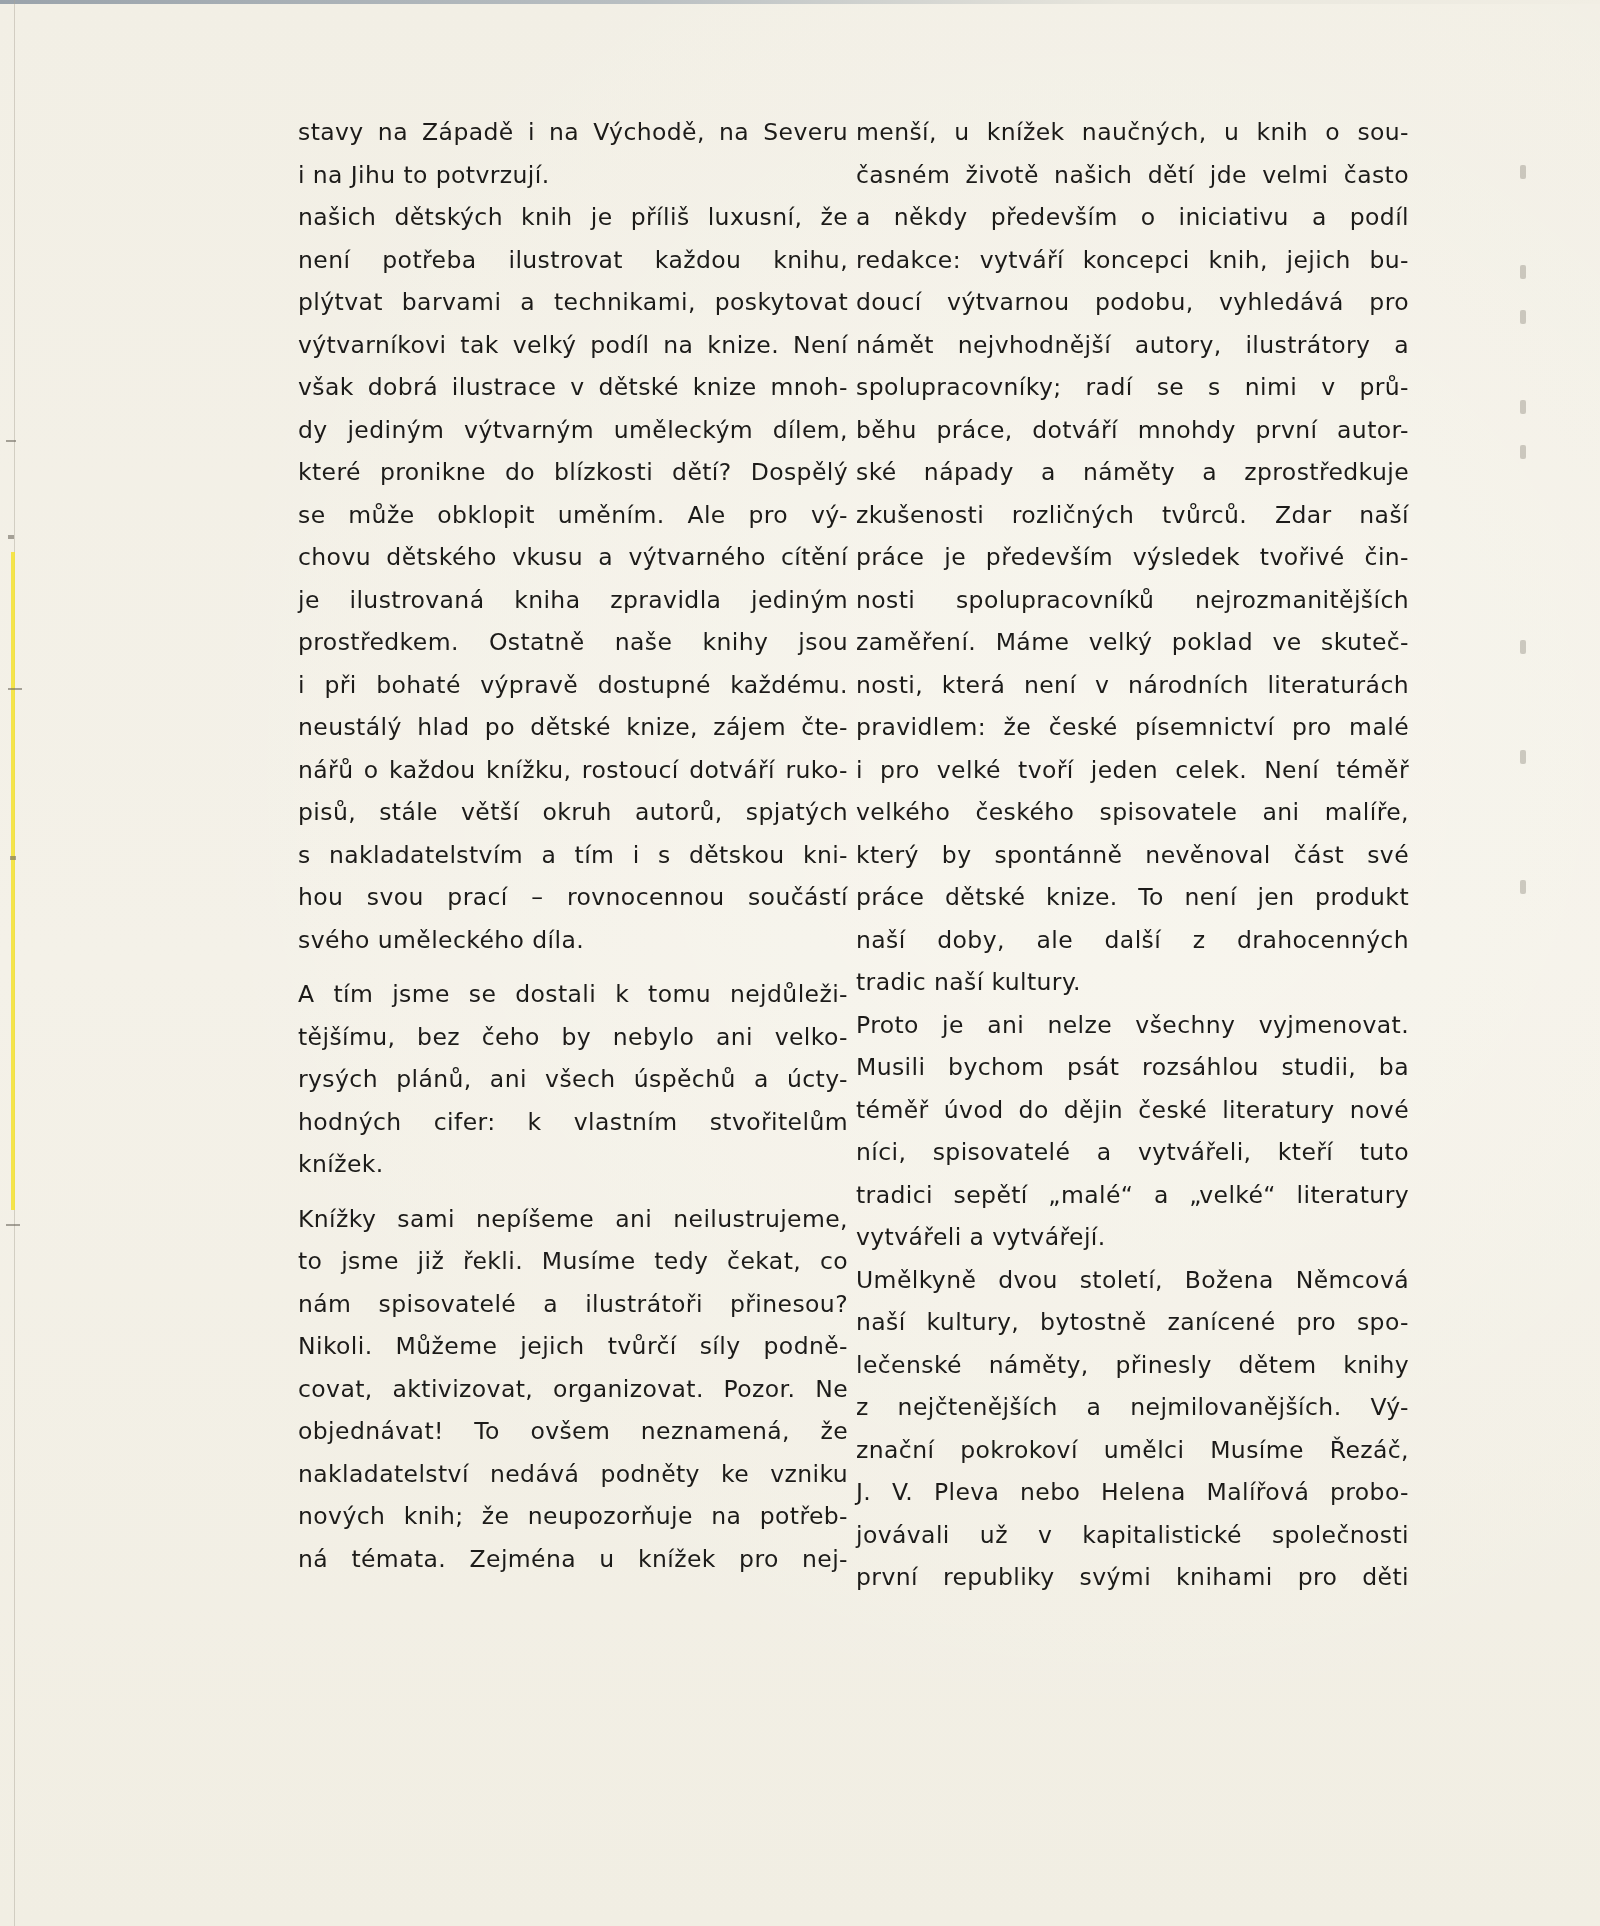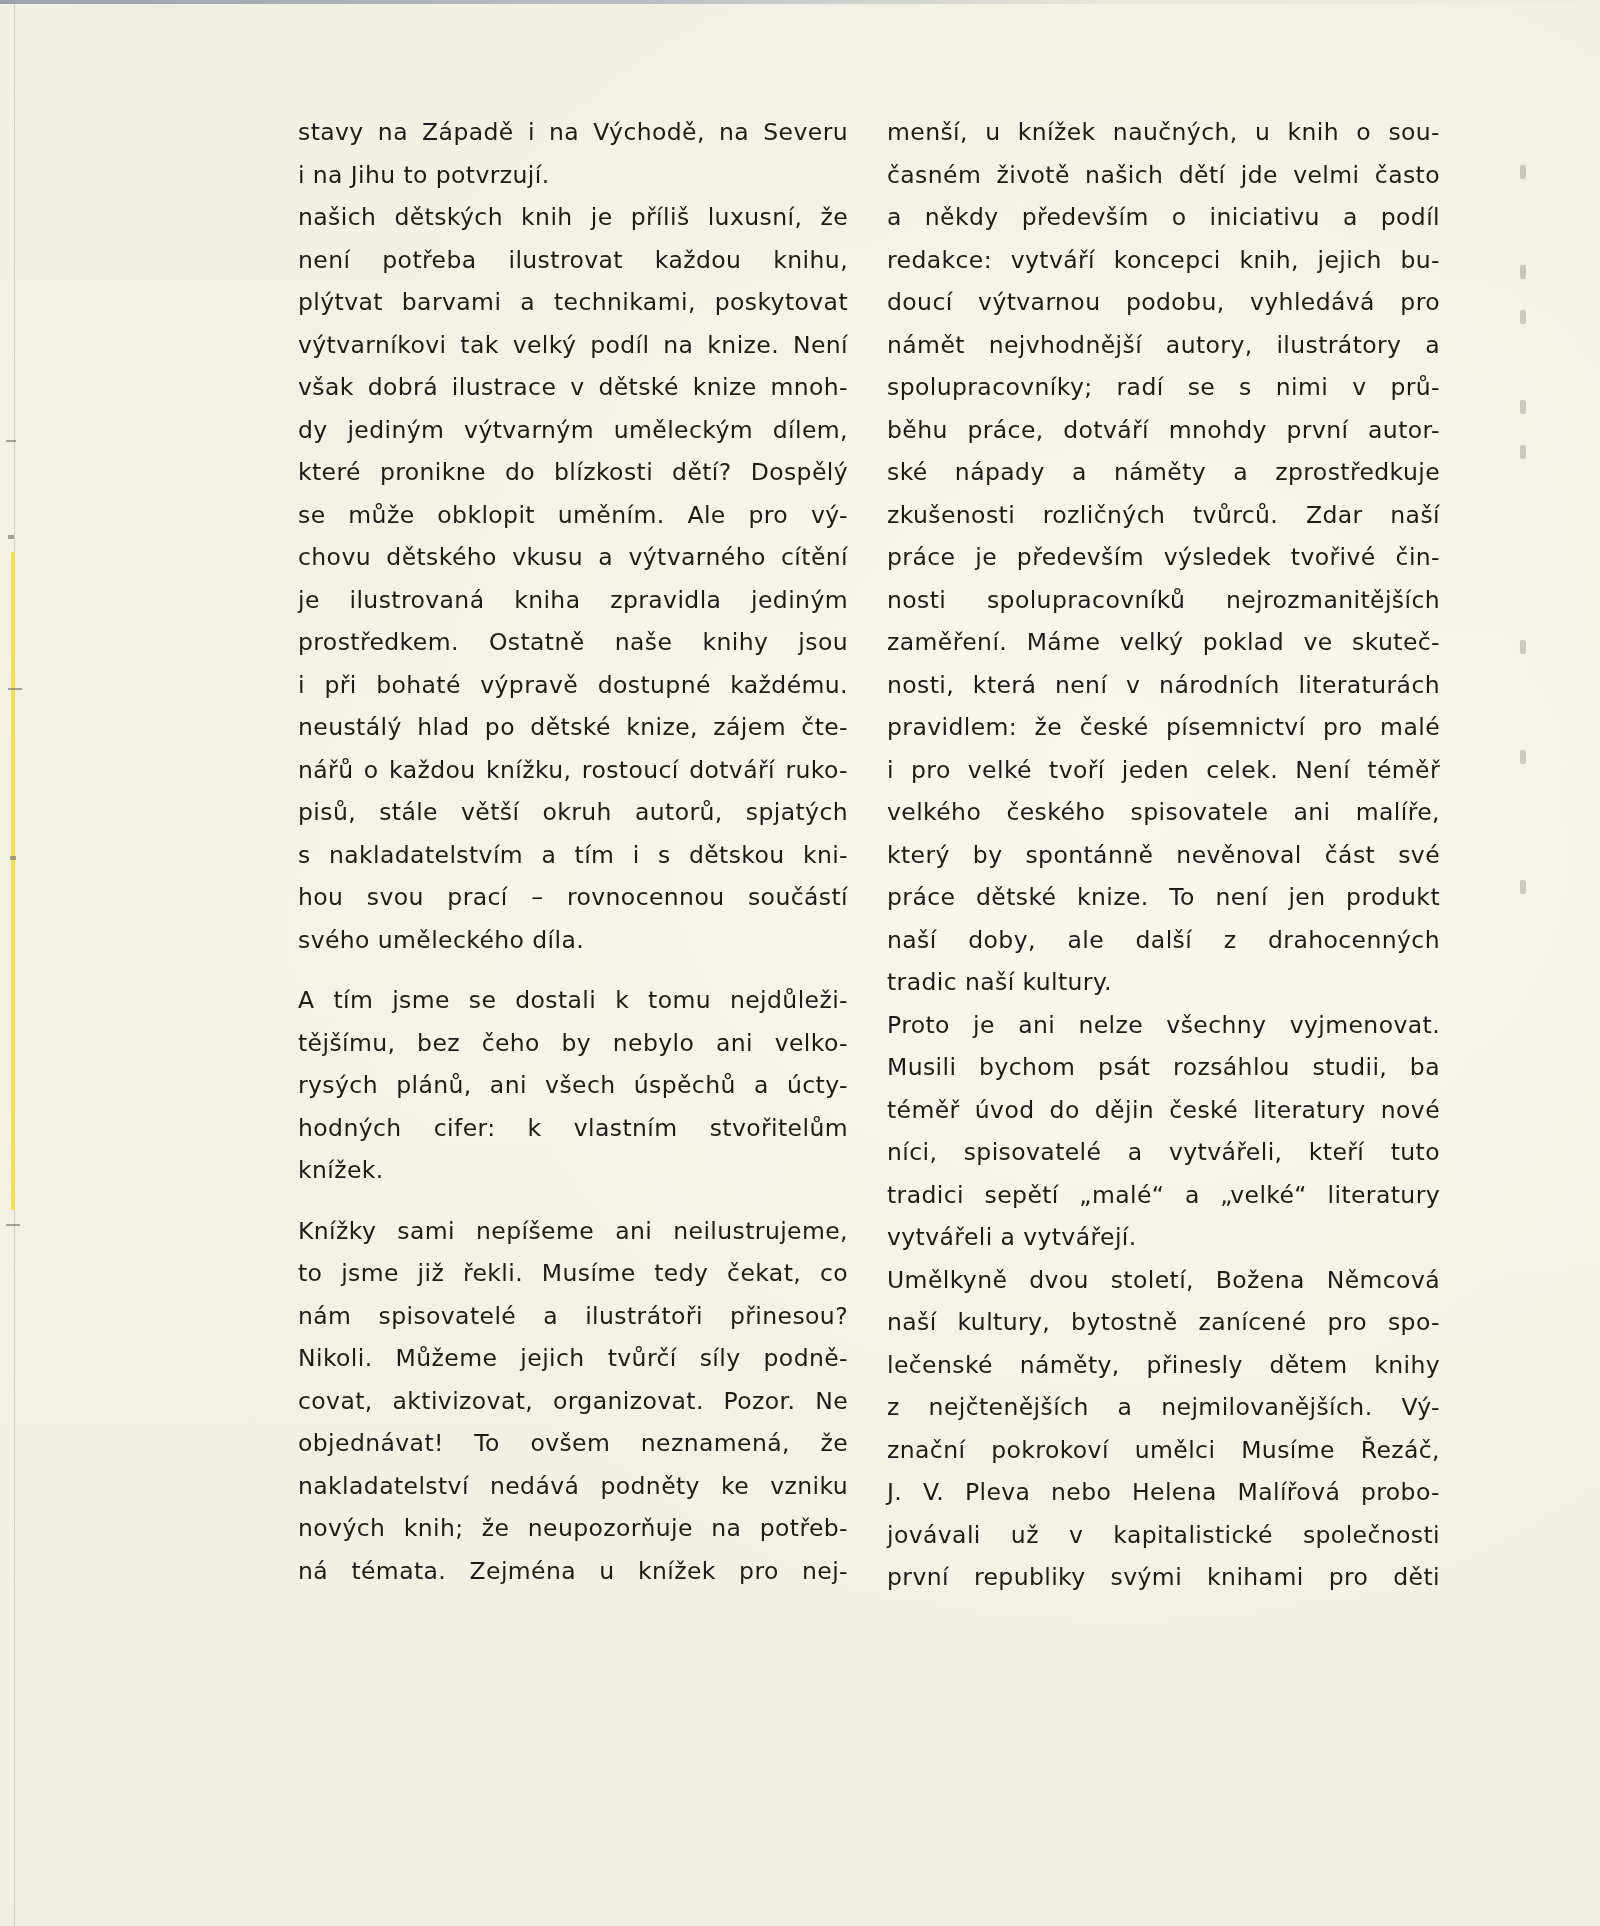--- a/index.html
+++ b/index.html
@@ -55,23 +55,23 @@
       height: 14px;
       background: #7d776d;
       opacity: 0.35;
       border-radius: 2px;
     }
     .column {
       position: absolute;
       top: 111px;
     }
     .col-left { left: 298px; width: 550px; }
-    .col-right { left: 887px; width: 553px; }
+    .col-right { left: 856px; width: 553px; }
     .paragraph { margin: 0; }
-    .paragraph.gap { margin-top: 18px; }
+    .paragraph.gap { margin-top: 12px; }
     .line {
       display: block;
       height: 42.5px;
       line-height: 42.5px;
       font-size: 23.5px;
       letter-spacing: 0.4px;
       text-align: justify;
       text-align-last: justify;
       white-space: nowrap;
       overflow: visible;

